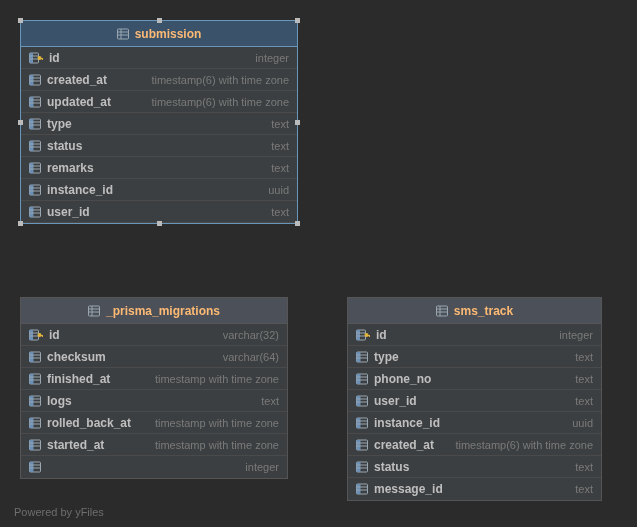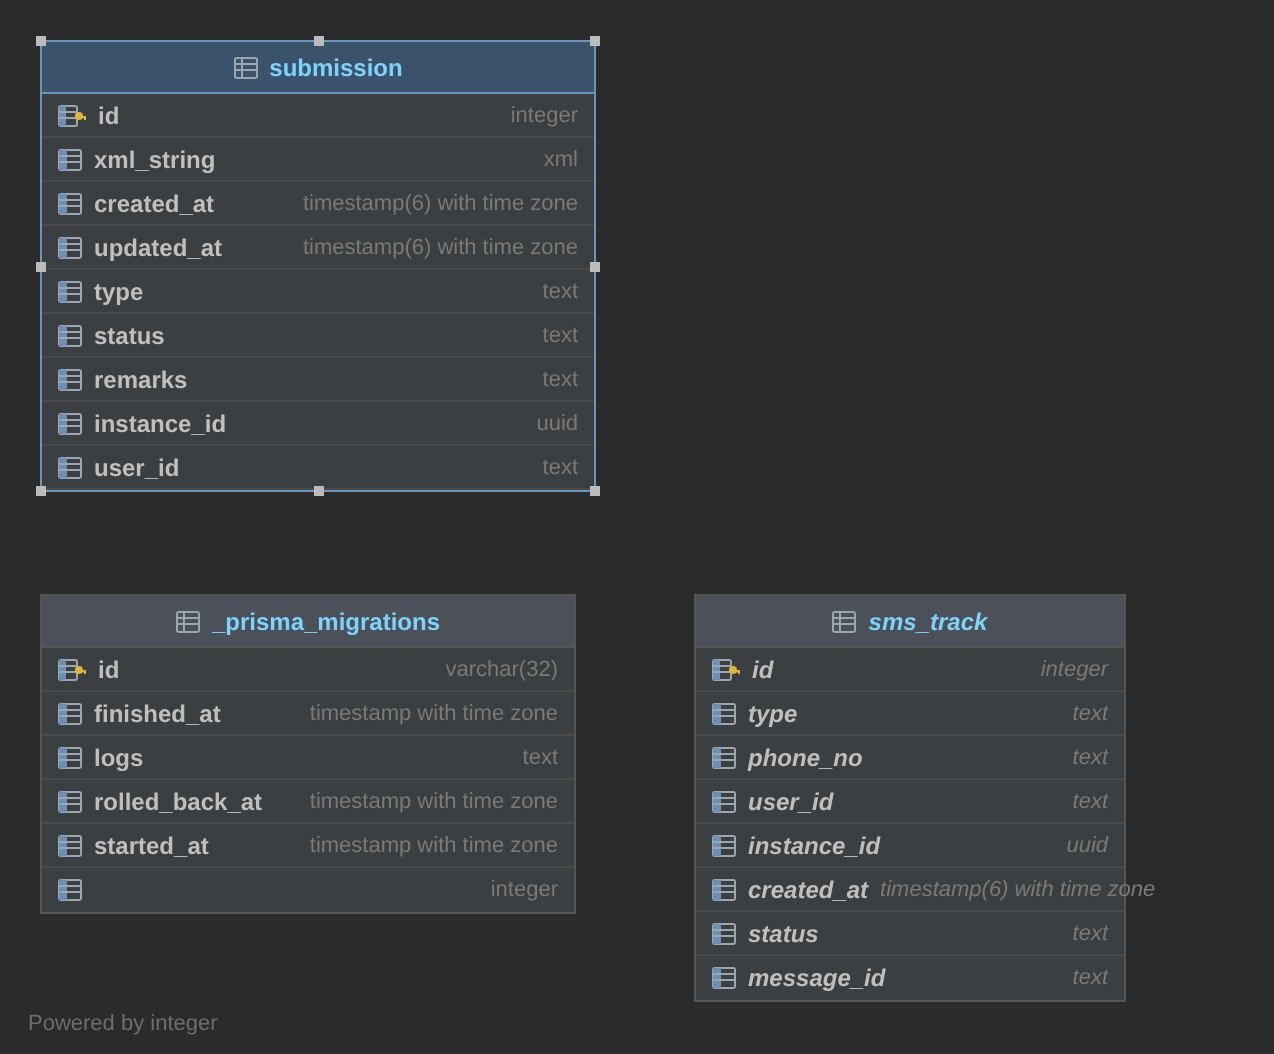--- a/index.html
+++ b/index.html
@@ -36,21 +36,21 @@
   .sh-t  { top: -3px; left: calc(50% - 2px); }
   .sh-b  { bottom: -3px; left: calc(50% - 2px); }
   .sh-l  { left: -3px; top: calc(50% - 2px); }
   .sh-r  { right: -3px; top: calc(50% - 2px); }
   .sh-tl { top: -3px; left: -3px; }
   .sh-tr { top: -3px; right: -3px; }
   .sh-bl { bottom: -3px; left: -3px; }
   .sh-br { bottom: -3px; right: -3px; }
   .table-header {
     background: #4b5059;
-    color: #7dd3fc;
+    color: #fdba74;
     font-weight: 600;
     display: flex;
     align-items: center;
     justify-content: center;
     gap: 6px;
     height: 26px;
     border-bottom: 1px solid #555;
   }
   .selected .table-header {
     background: #3b526b;
@@ -116,32 +116,20 @@
     <rect x="0.5" y="1" width="3.5" height="10" fill="#6b8fb5"></rect>
     <line x1="0.5" y1="4" x2="9.5" y2="4" stroke="#9aa7b0" stroke-width="1"></line>
     <line x1="0.5" y1="7" x2="9.5" y2="7" stroke="#9aa7b0" stroke-width="1"></line>
     <circle cx="10.5" cy="6" r="2" fill="#e2b33c"></circle>
     <rect x="11" y="6" width="3" height="1.2" fill="#e2b33c"></rect>
     <rect x="13" y="6" width="1" height="2" fill="#e2b33c"></rect>
   </svg>
         </span>
         <span class="col-name">id</span>
         <span class="col-type">integer</span>
-      </div>
-      <div class="col-row">
-        <span class="icon">
-          <svg width="12" height="12" viewBox="0 0 12 12">
-    <rect x="0.5" y="1" width="11" height="10" rx="1" fill="none" stroke="#9aa7b0" stroke-width="1"></rect>
-    <rect x="0.5" y="1" width="4" height="10" fill="#6b8fb5"></rect>
-    <line x1="0.5" y1="4" x2="11.5" y2="4" stroke="#9aa7b0" stroke-width="1"></line>
-    <line x1="0.5" y1="7" x2="11.5" y2="7" stroke="#9aa7b0" stroke-width="1"></line>
-  </svg>
-        </span>
-        <span class="col-name">xml_string</span>
-        <span class="col-type">xml</span>
       </div>
       <div class="col-row">
         <span class="icon">
           <svg width="12" height="12" viewBox="0 0 12 12">
     <rect x="0.5" y="1" width="11" height="10" rx="1" fill="none" stroke="#9aa7b0" stroke-width="1"></rect>
     <rect x="0.5" y="1" width="4" height="10" fill="#6b8fb5"></rect>
     <line x1="0.5" y1="4" x2="11.5" y2="4" stroke="#9aa7b0" stroke-width="1"></line>
     <line x1="0.5" y1="7" x2="11.5" y2="7" stroke="#9aa7b0" stroke-width="1"></line>
   </svg>
         </span>
@@ -258,20 +246,32 @@
       </div>
       <div class="col-row">
         <span class="icon">
           <svg width="12" height="12" viewBox="0 0 12 12">
     <rect x="0.5" y="1" width="11" height="10" rx="1" fill="none" stroke="#9aa7b0" stroke-width="1"></rect>
     <rect x="0.5" y="1" width="4" height="10" fill="#6b8fb5"></rect>
     <line x1="0.5" y1="4" x2="11.5" y2="4" stroke="#9aa7b0" stroke-width="1"></line>
     <line x1="0.5" y1="7" x2="11.5" y2="7" stroke="#9aa7b0" stroke-width="1"></line>
   </svg>
         </span>
+        <span class="col-name">checksum</span>
+        <span class="col-type">varchar(64)</span>
+      </div>
+      <div class="col-row">
+        <span class="icon">
+          <svg width="12" height="12" viewBox="0 0 12 12">
+    <rect x="0.5" y="1" width="11" height="10" rx="1" fill="none" stroke="#9aa7b0" stroke-width="1"></rect>
+    <rect x="0.5" y="1" width="4" height="10" fill="#6b8fb5"></rect>
+    <line x1="0.5" y1="4" x2="11.5" y2="4" stroke="#9aa7b0" stroke-width="1"></line>
+    <line x1="0.5" y1="7" x2="11.5" y2="7" stroke="#9aa7b0" stroke-width="1"></line>
+  </svg>
+        </span>
         <span class="col-name">finished_at</span>
         <span class="col-type">timestamp with time zone</span>
       </div>
       <div class="col-row">
         <span class="icon">
           <svg width="12" height="12" viewBox="0 0 12 12">
     <rect x="0.5" y="1" width="11" height="10" rx="1" fill="none" stroke="#9aa7b0" stroke-width="1"></rect>
     <rect x="0.5" y="1" width="4" height="10" fill="#6b8fb5"></rect>
     <line x1="0.5" y1="4" x2="11.5" y2="4" stroke="#9aa7b0" stroke-width="1"></line>
     <line x1="0.5" y1="7" x2="11.5" y2="7" stroke="#9aa7b0" stroke-width="1"></line>
@@ -309,21 +309,21 @@
           <svg width="12" height="12" viewBox="0 0 12 12">
     <rect x="0.5" y="1" width="11" height="10" rx="1" fill="none" stroke="#9aa7b0" stroke-width="1"></rect>
     <rect x="0.5" y="1" width="4" height="10" fill="#6b8fb5"></rect>
     <line x1="0.5" y1="4" x2="11.5" y2="4" stroke="#9aa7b0" stroke-width="1"></line>
     <line x1="0.5" y1="7" x2="11.5" y2="7" stroke="#9aa7b0" stroke-width="1"></line>
   </svg>
         </span>
         <span class="col-type">integer</span>
       </div>
     </div>
-    <div class="table-card" style="left: 347px; top: 297px; width: 216px; font-style: italic;">
+    <div class="table-card" style="left: 347px; top: 297px; width: 255px;">
       <div class="table-header">
         <span class="icon">
           <svg width="12" height="12" viewBox="0 0 12 12">
     <rect x="0.5" y="1" width="11" height="10" rx="1" fill="none" stroke="#9aa7b0" stroke-width="1"></rect>
     <line x1="0.5" y1="4" x2="11.5" y2="4" stroke="#9aa7b0" stroke-width="1"></line>
     <line x1="0.5" y1="7" x2="11.5" y2="7" stroke="#9aa7b0" stroke-width="1"></line>
     <line x1="4" y1="1" x2="4" y2="11" stroke="#9aa7b0" stroke-width="1"></line>
   </svg>
         </span>
         <span>sms_track</span>
@@ -422,13 +422,13 @@
     <rect x="0.5" y="1" width="4" height="10" fill="#6b8fb5"></rect>
     <line x1="0.5" y1="4" x2="11.5" y2="4" stroke="#9aa7b0" stroke-width="1"></line>
     <line x1="0.5" y1="7" x2="11.5" y2="7" stroke="#9aa7b0" stroke-width="1"></line>
   </svg>
         </span>
         <span class="col-name">message_id</span>
         <span class="col-type">text</span>
       </div>
     </div>
   </div>
-<div class="footer-credit">Powered by integer</div>
+<div class="footer-credit">Powered by yFiles</div>
 
 </body></html>

